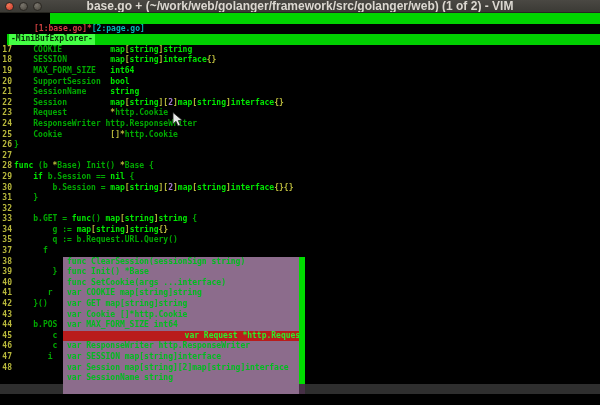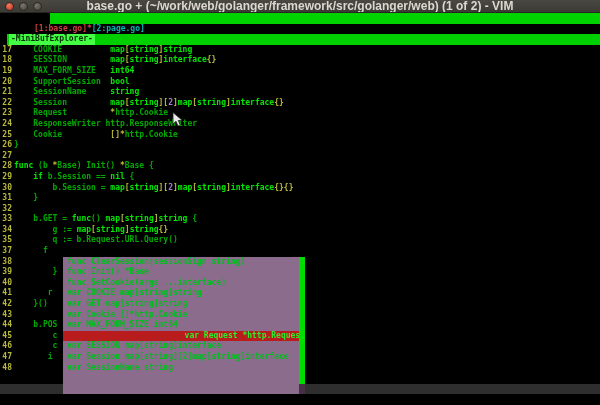--- a/index.html
+++ b/index.html
@@ -146,20 +146,21 @@
   <div class="popup">
     <div class="pitems">
         <div class="pitem">func ClearSession(sessionSign string)</div>
         <div class="pitem">func Init() *Base</div>
         <div class="pitem">func SetCookie(args ...interface)</div>
         <div class="pitem">var COOKIE map[string]string</div>
         <div class="pitem">var GET map[string]string</div>
         <div class="pitem">var Cookie []*http.Cookie</div>
         <div class="pitem">var MAX_FORM_SIZE int64</div>
         <div class="pitem sel">var Request *http.Request</div>
+        <div class="pitem">var ResponseWriter http.ResponseWriter</div>
         <div class="pitem">var SESSION map[string]interface</div>
         <div class="pitem">var Session map[string][2]map[string]interface</div>
         <div class="pitem">var SessionName string</div>
       </div>
     <div class="psbar">
       <div class="pthumb"></div>
     </div>
   </div>
 
   <svg class="mouse" width="12" height="16" viewBox="0 0 12 16">

